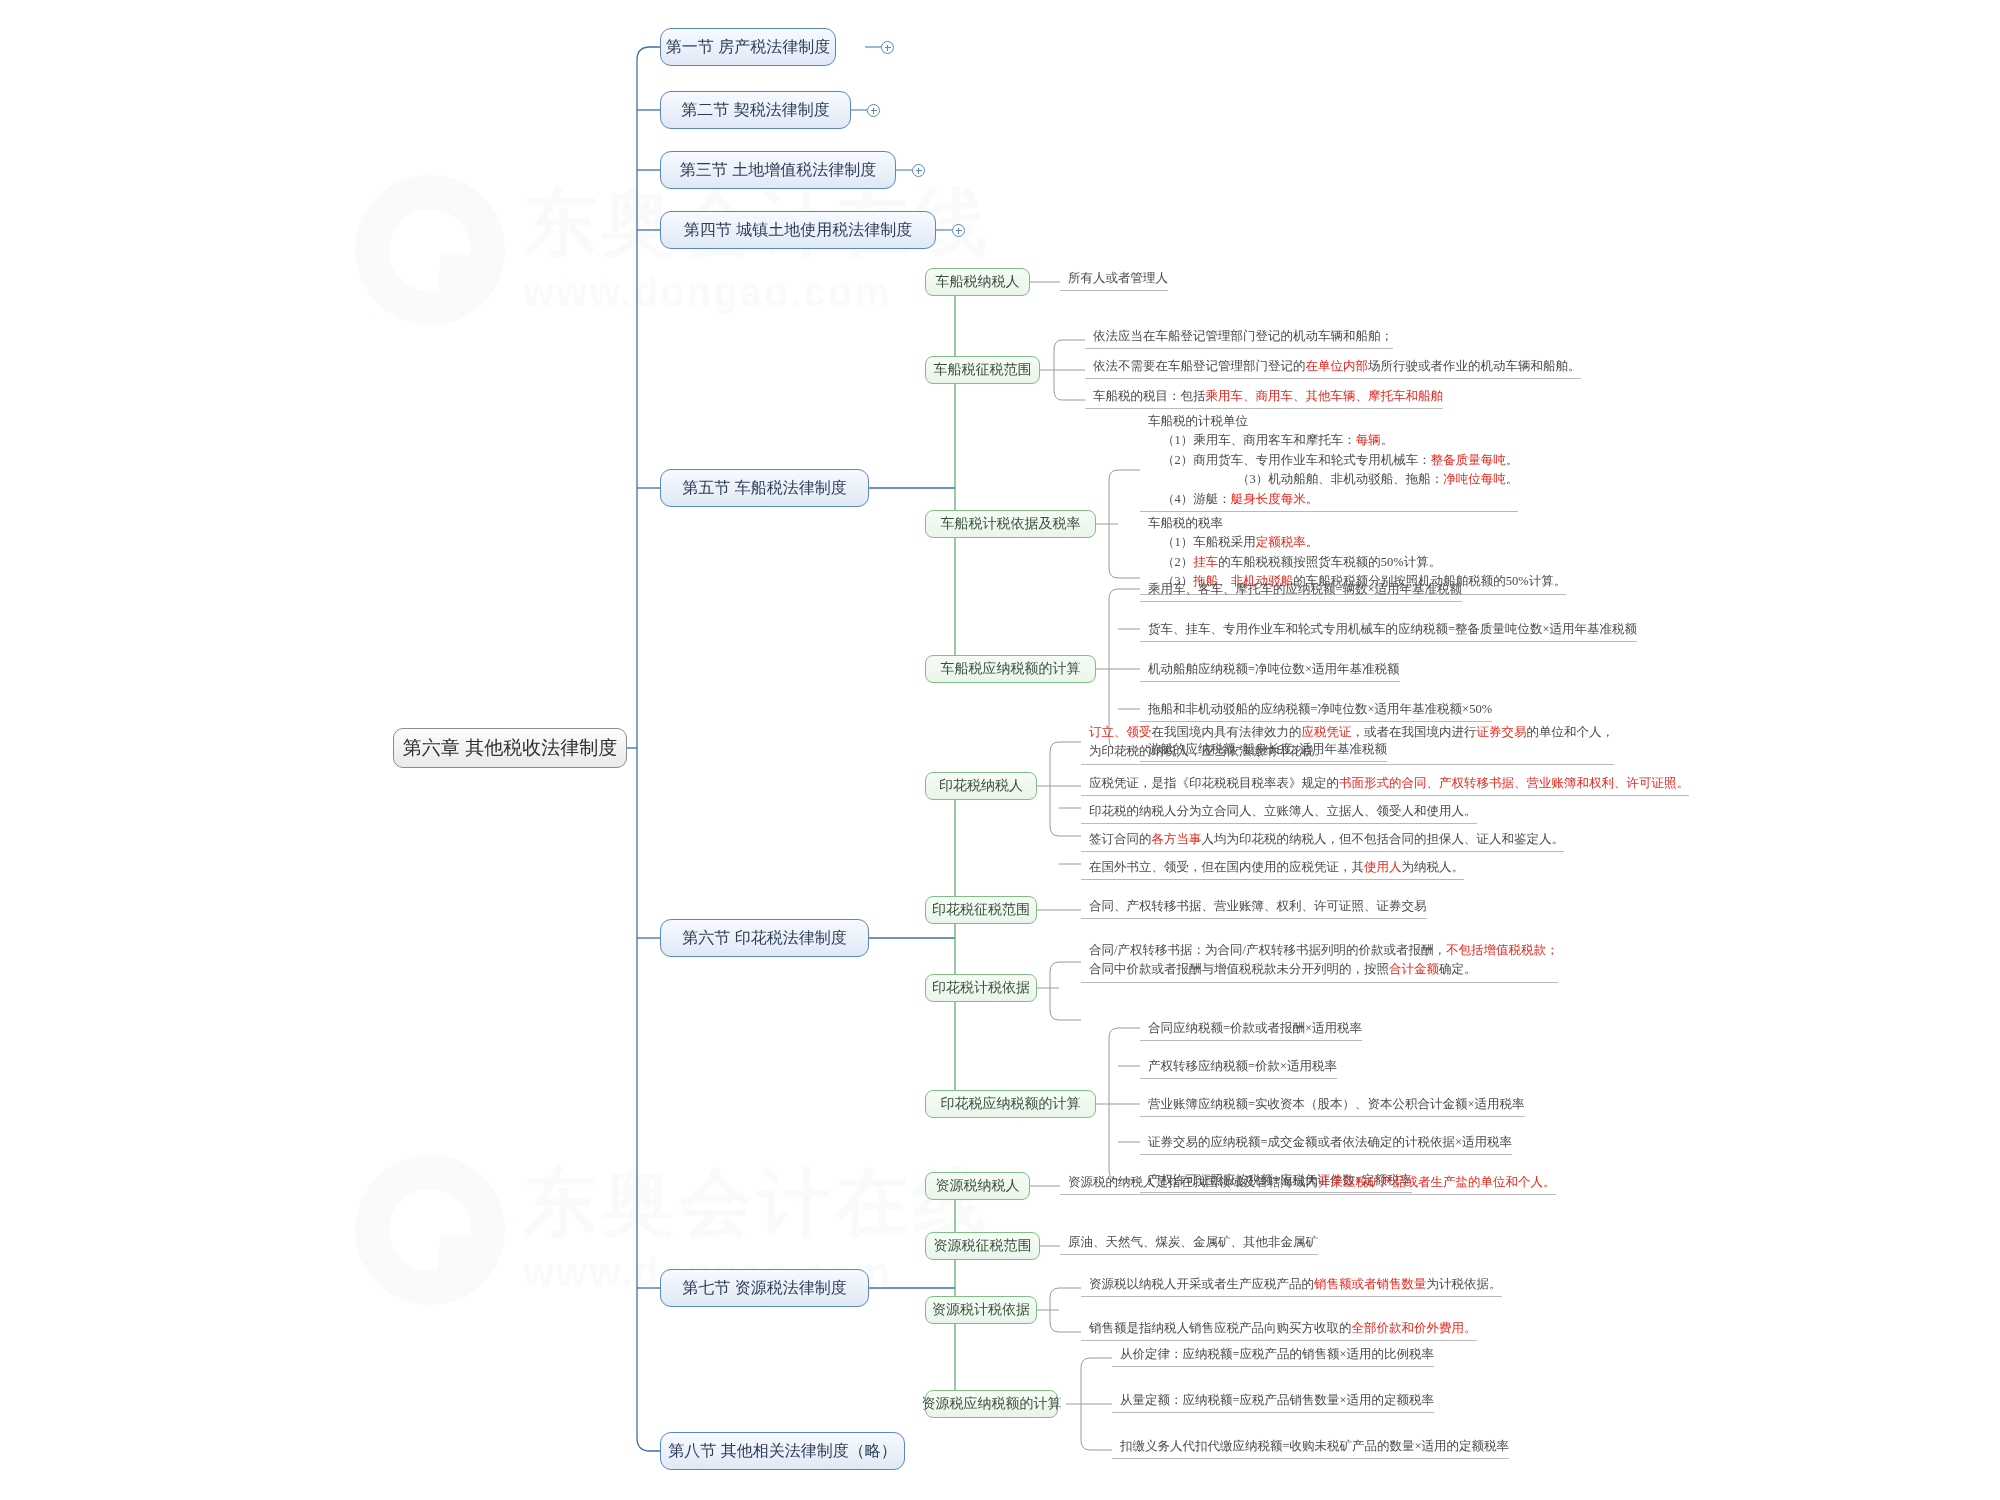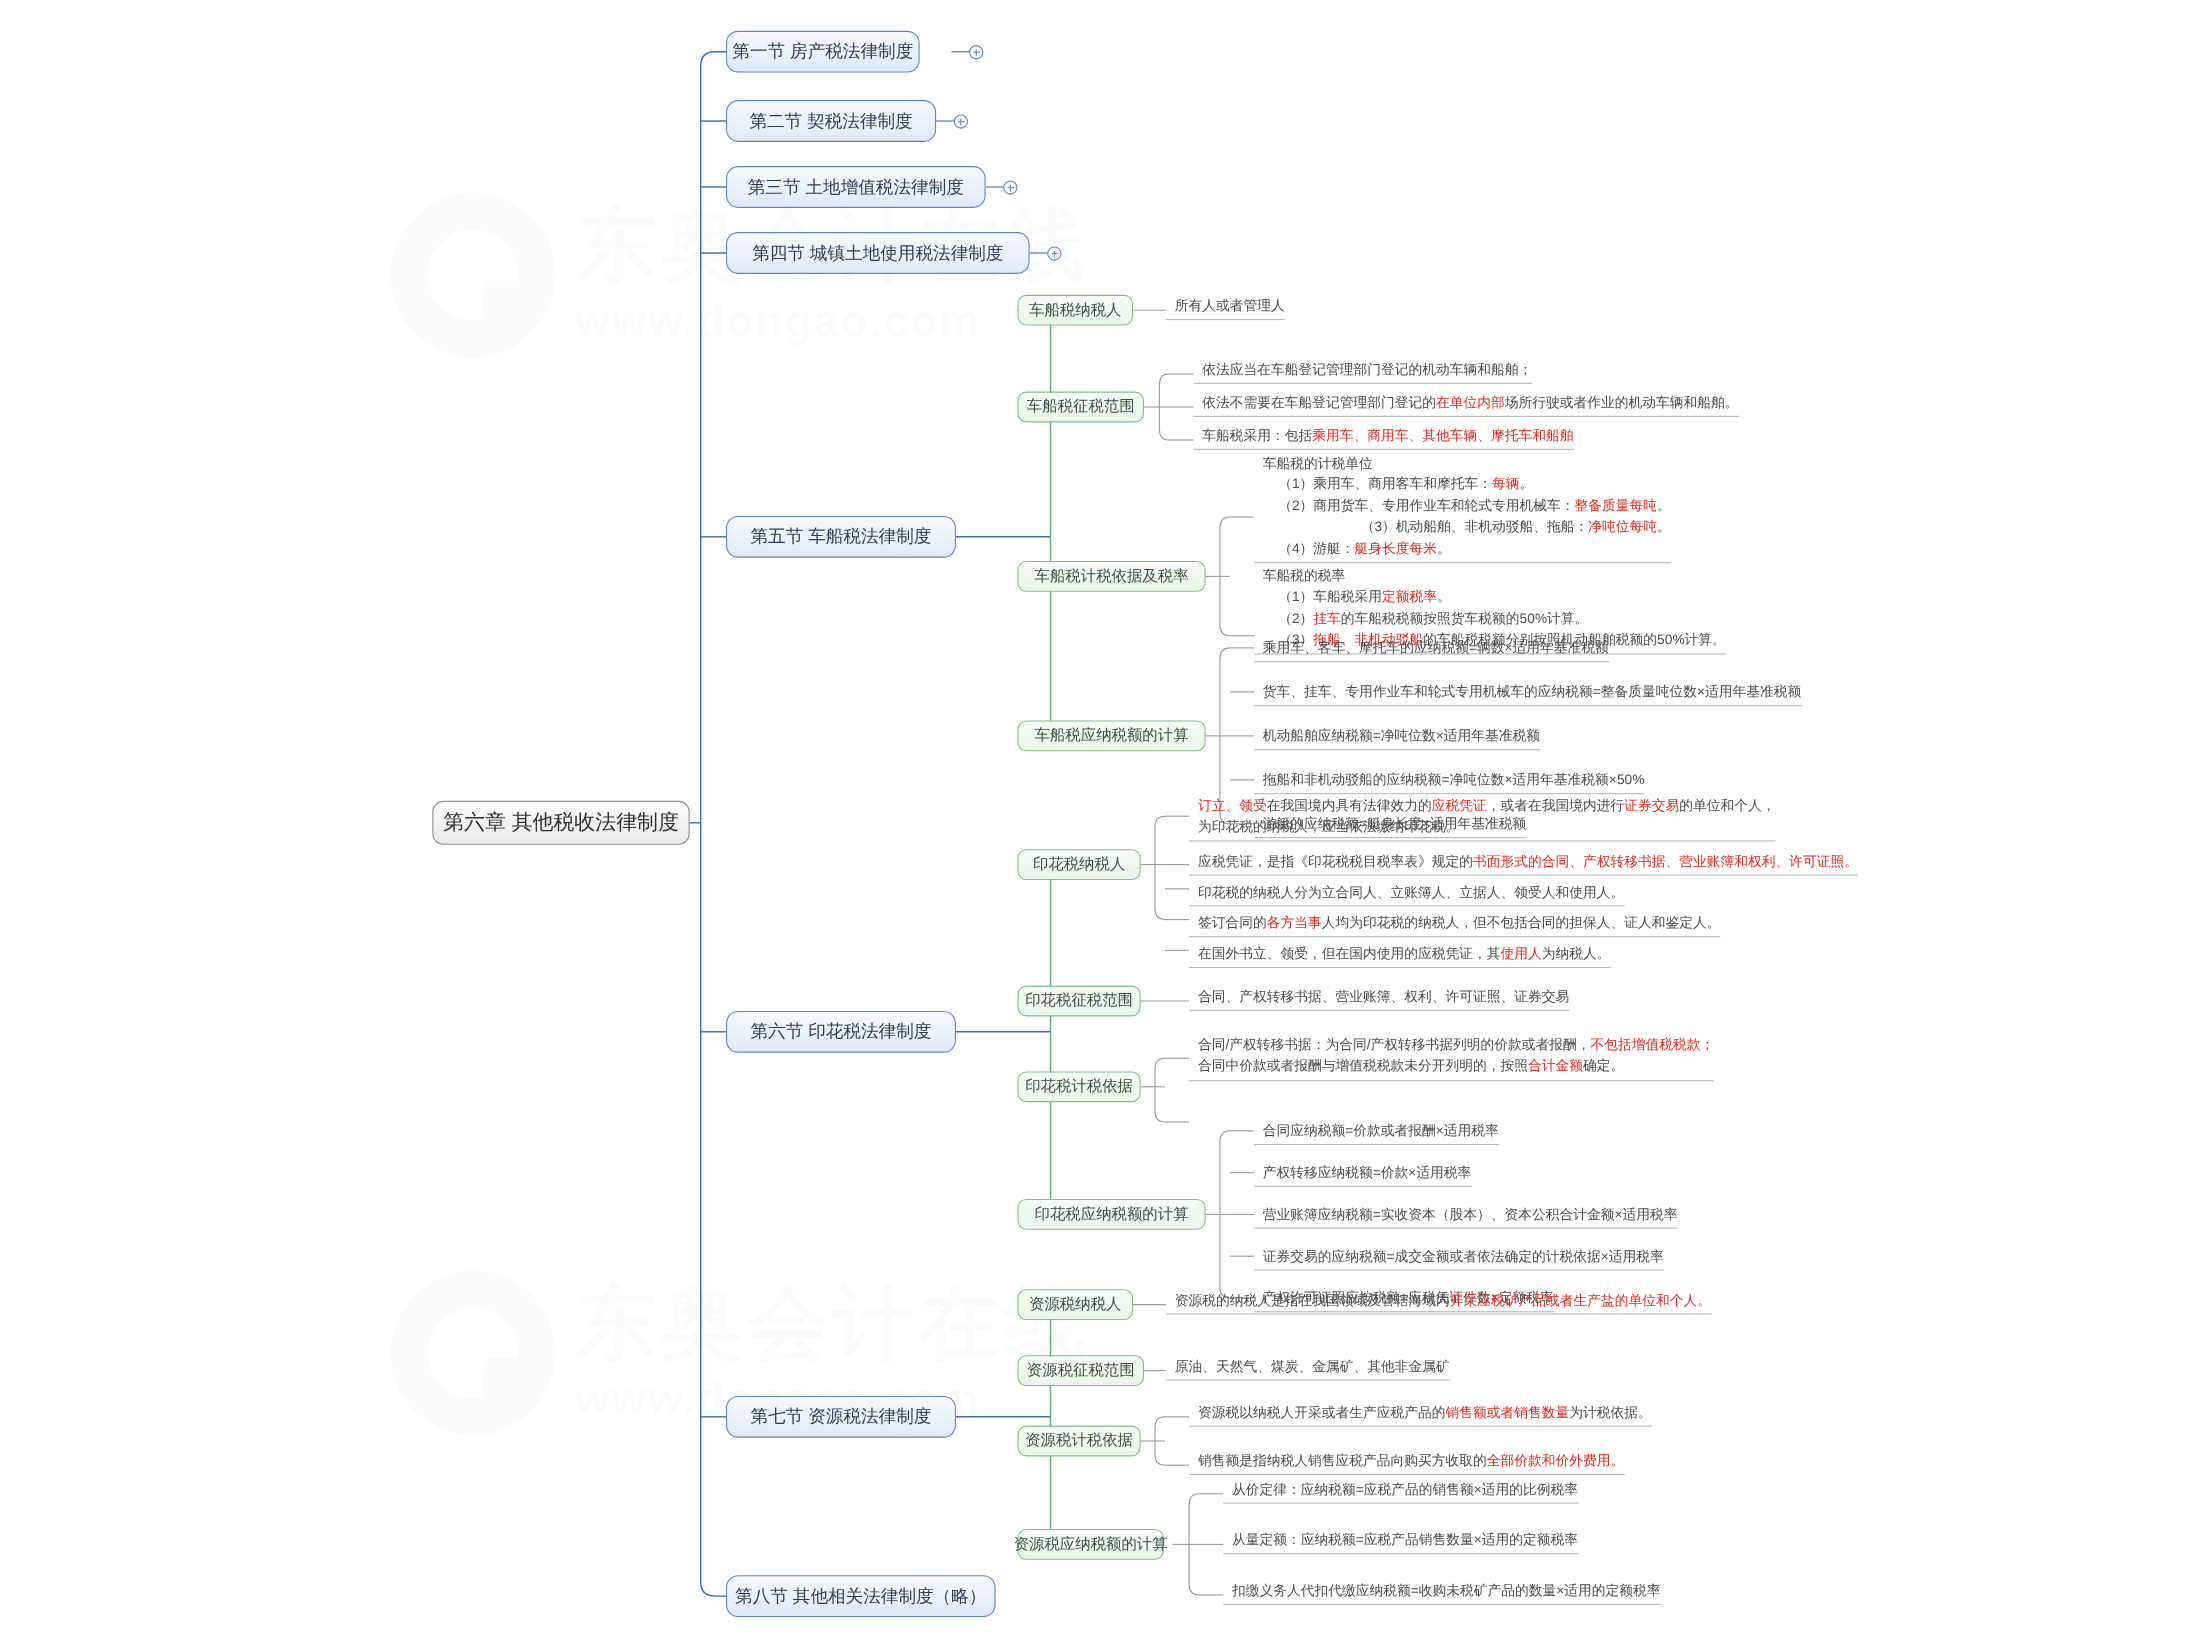--- a/index.html
+++ b/index.html
@@ -40,21 +40,21 @@
     background:linear-gradient(180deg,#f7faff 0%,#eaf0f9 60%,#dfe8f6 100%);
     font-size:16px;color:#2c3e56;padding:0 14px;
   }
   .node-sub{
     border:1px solid #7fbf86;border-radius:8px;
     background:linear-gradient(180deg,#f6fbf6 0%,#eaf5ea 100%);
     font-size:14px;color:#36503a;padding:0 12px;
   }
   .leaf{
     position:absolute;font-size:12.5px;line-height:1.55;color:#4a4a4a;
-    white-space:nowrap;padding:0 0 2px 8px;
+    white-space:nowrap;padding:0 0 2px 8px;font-family:Liberation Serif, serif;
   }
   .leaf .r{color:#e8251c;}
   .expand{
     position:absolute;width:13px;height:13px;border-radius:50%;
     border:1px solid #5b87bf;background:#fff;box-sizing:border-box;
   }
   .expand:before,.expand:after{
     content:"";position:absolute;background:#5b87bf;
   }
   .expand:before{left:2.5px;top:5px;width:6px;height:1px;}
@@ -228,21 +228,21 @@
 
   <div class="node node-sub" style="left:925px;top:1172px;width:105px;height:28px;">资源税纳税人</div>
   <div class="node node-sub" style="left:925px;top:1232px;width:115px;height:28px;">资源税征税范围</div>
   <div class="node node-sub" style="left:925px;top:1296px;width:112px;height:28px;">资源税计税依据</div>
   <div class="node node-sub" style="left:925px;top:1390px;width:133px;height:28px;">资源税应纳税额的计算</div>
 
   <div class="leaf" style="left:1060px;top:269px;border-bottom:1px solid #b9b9b9;">所有人或者管理人</div>
 
   <div class="leaf" style="left:1085px;top:327px;border-bottom:1px solid #b9b9b9;">依法应当在车船登记管理部门登记的机动车辆和船舶；</div>
   <div class="leaf" style="left:1085px;top:357px;border-bottom:1px solid #b9b9b9;"><span>依法不需要在车船登记管理部门登记的</span><span class="r">在单位内部</span><span>场所行驶或者作业的机动车辆和船舶。</span></div>
-  <div class="leaf" style="left:1085px;top:387px;border-bottom:1px solid #b9b9b9;"><span>车船税采用：包括</span><span class="r">乘用车、商用车、其他车辆、摩托车和船舶</span></div>
+  <div class="leaf" style="left:1085px;top:387px;border-bottom:1px solid #b9b9b9;"><span>车船税的税目：包括</span><span class="r">乘用车、商用车、其他车辆、摩托车和船舶</span></div>
 
   <div class="leaf" style="left:1140px;top:412px;border-bottom:1px solid #b9b9b9;">
     <div>车船税的计税单位</div>
     <div style="padding-left:14px;"><span>（1）乘用车、商用客车和摩托车：</span><span class="r">每辆</span>。</div>
     <div style="padding-left:14px;"><span>（2）商用货车、专用作业车和轮式专用机械车：</span><span class="r">整备质量每吨</span>。</div>
     <div style="padding-left:14px;text-align:right;"><span>（3）机动船舶、非机动驳船、拖船：</span><span class="r">净吨位每吨</span>。</div>
     <div style="padding-left:14px;"><span>（4）游艇：</span><span class="r">艇身长度每米</span>。</div>
   </div>
   <div class="leaf" style="left:1140px;top:514px;border-bottom:1px solid #b9b9b9;">
     <div>车船税的税率</div>

